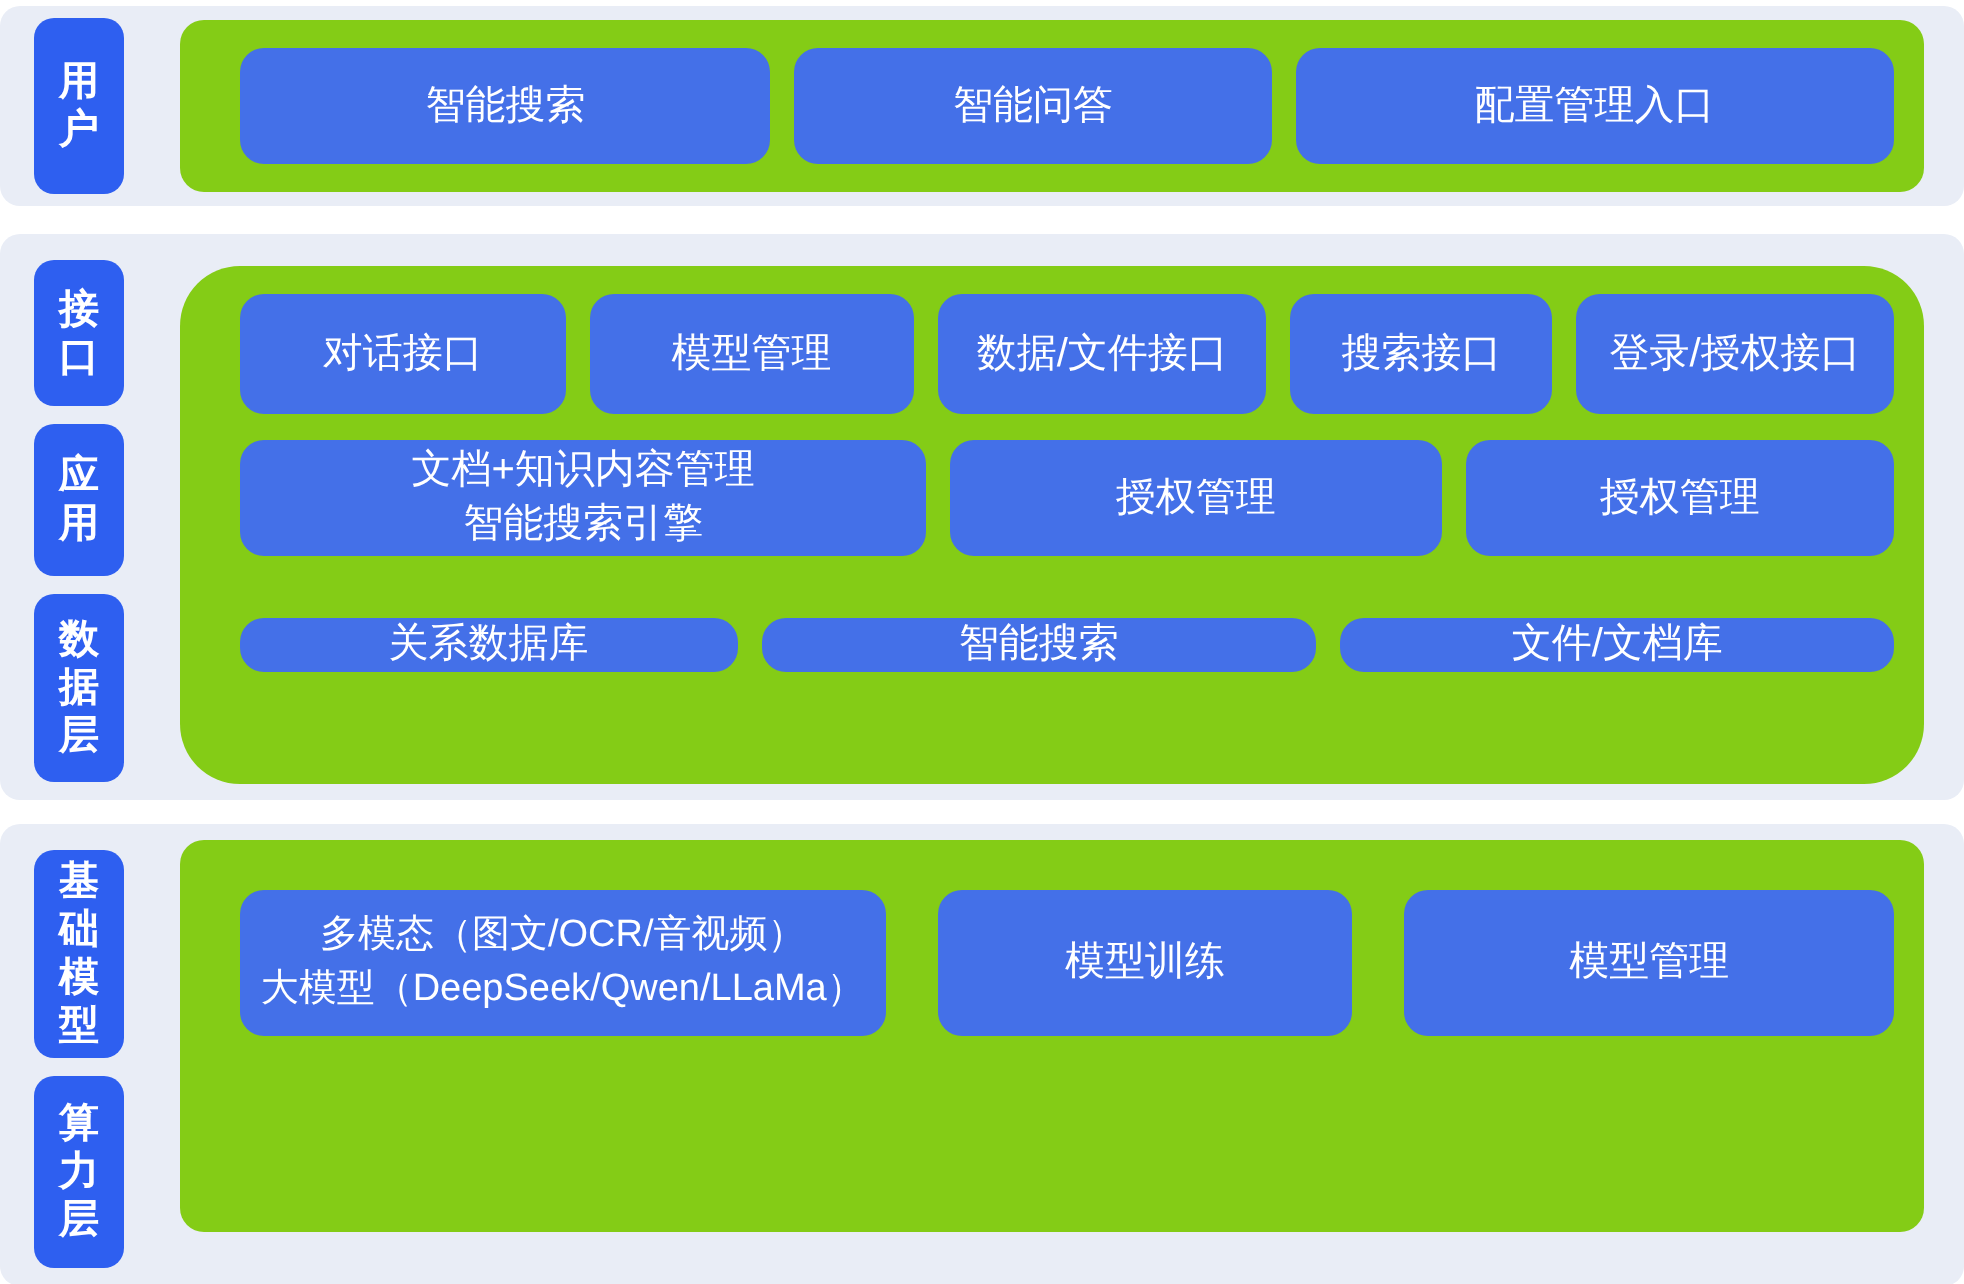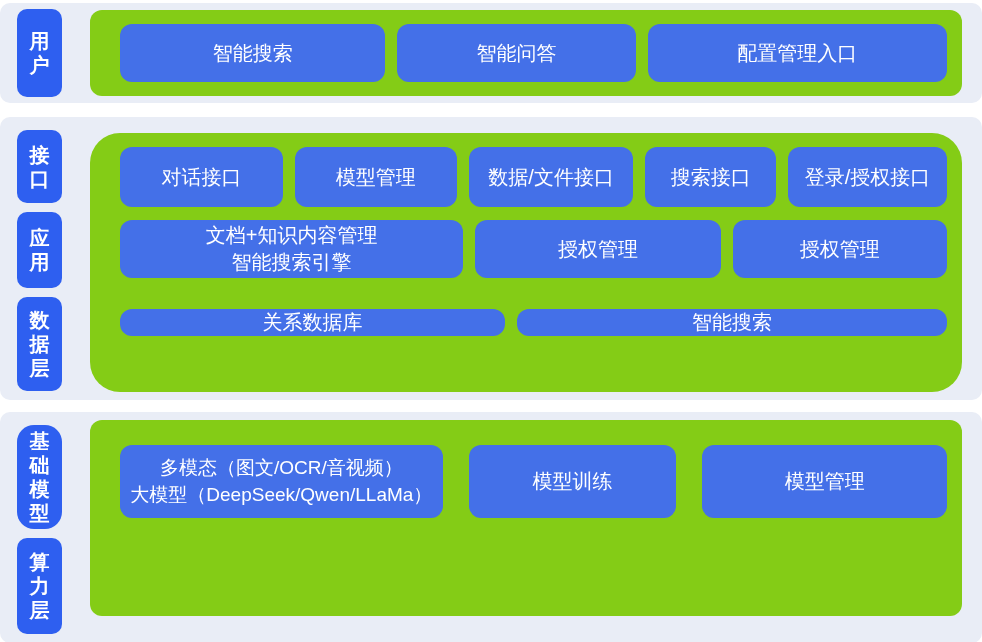--- a/index.html
+++ b/index.html
@@ -41,21 +41,21 @@
     box-sizing:border-box;
   }
   .vlabel span{
     display:inline-block;
     width:22px;
     word-break:break-all;
     line-height:24px;
     text-align:center;
   }
   .h88{height:88px;} .h73{height:73px;} .h76{height:76px;}
-  .h94{height:94px;} .h104{height:104px;border-radius:17px;} .h96{height:96px;}
+  .h94{height:94px;} .h104{height:104px;} .h96{height:96px;}
 
   .panel{
     background:#84cc16;
     border-radius:12px;
     flex:1;
     margin-left:16px;
     margin-right:20px;
     padding:0 15px 0 30px;
     box-sizing:border-box;
     display:flex;flex-direction:column;
@@ -154,20 +154,23 @@
           <span>授权管理</span>
         </div>
       </div>
       <div class="brow brow-4">
         <div class="btn" style="flex:256">
           <span>关系数据库</span>
         </div>
         <div class="btn" style="flex:286">
           <span>智能搜索</span>
         </div>
+        <div class="btn" style="flex:285">
+          <span>文件/文档库</span>
+        </div>
       </div>
     </div>
   </div>
 
   <div class="section" id="section-bottom">
     <div class="labels">
       <div class="vlabel h104">
         <span>基础模型</span>
       </div>
       <div class="vlabel h96">

